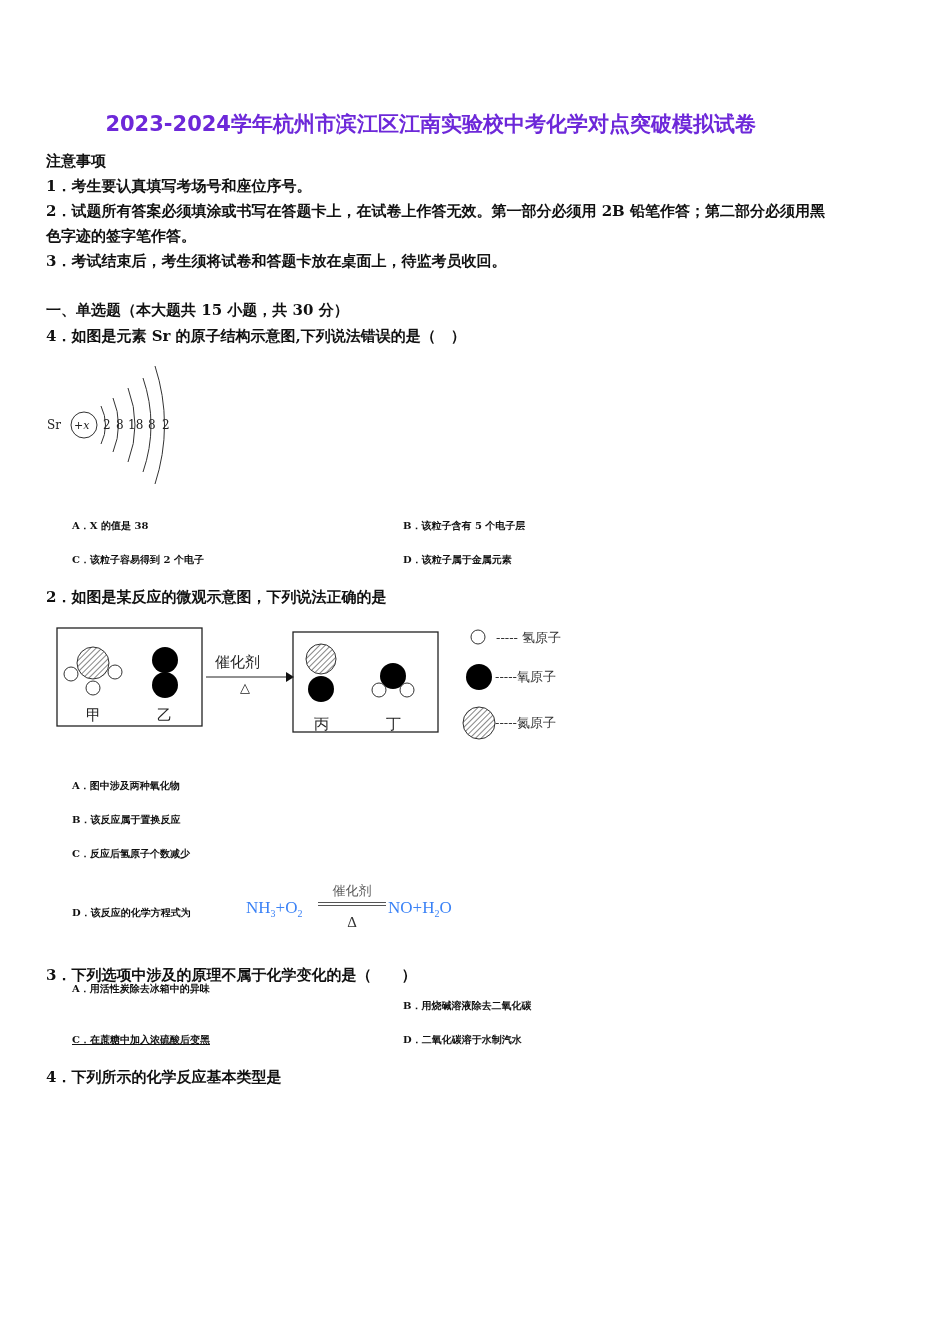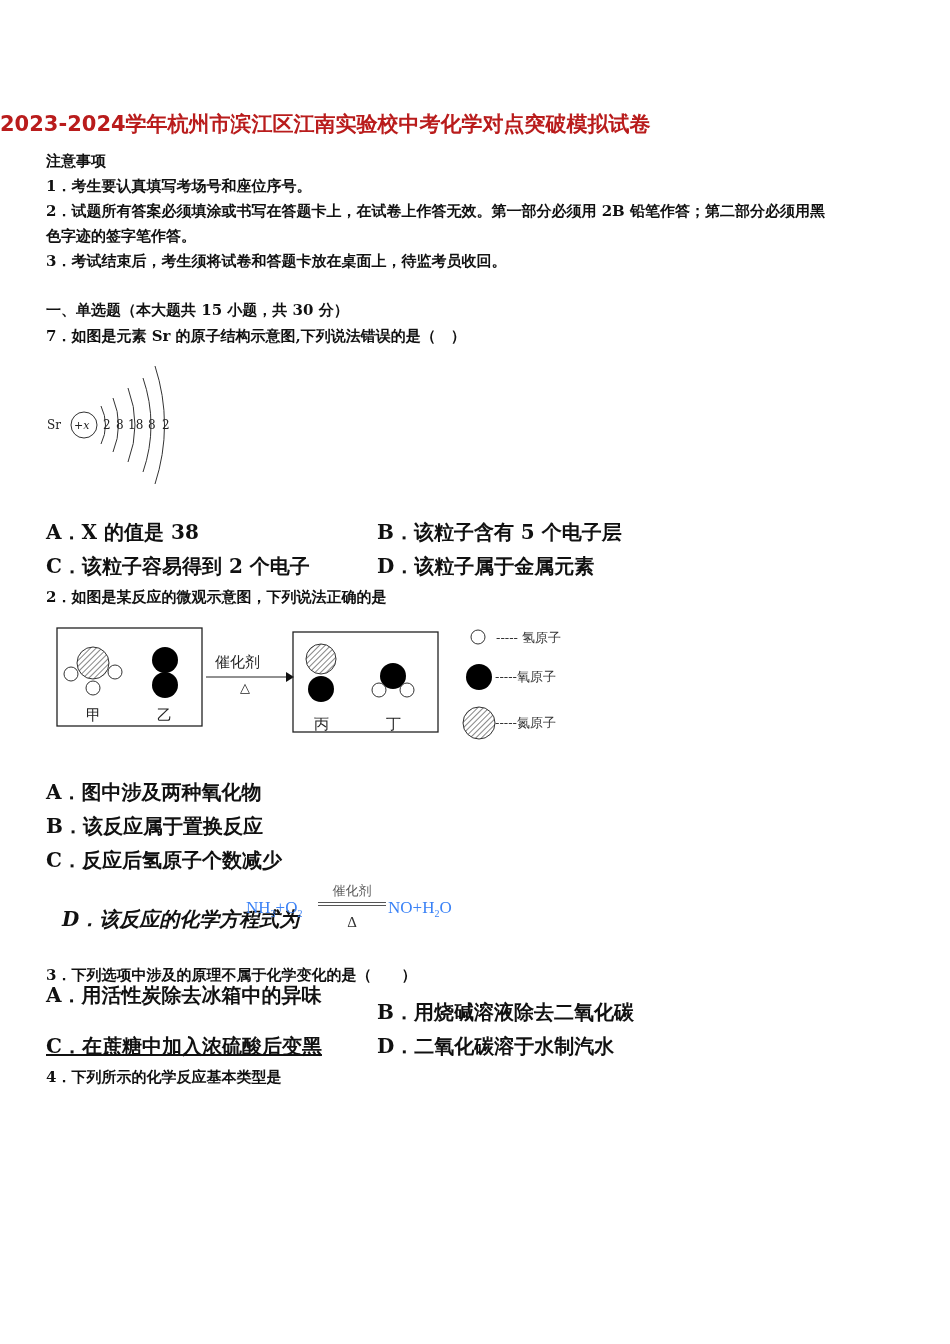--- a/index.html
+++ b/index.html
@@ -1,41 +1,41 @@
 <!DOCTYPE html>
 <html><head>
 <meta charset="utf-8">
 <style>
   html, body { margin: 0; padding: 0; background: #ffffff; }
   body { width: 950px; height: 1344px; position: relative; overflow: hidden;
          font-family: "DejaVu Serif", "Liberation Serif", serif; color: #111; }
   .abs { position: absolute; white-space: nowrap; }
-  .title { left: 0; width: 756px; top: 110px; text-align: left; font-family: "DejaVu Sans", "Liberation Sans", sans-serif;
-           font-weight: bold; font-size: 21px; letter-spacing: 0px; color: #b91c1c; }
+  .title { left: 0; width: 756px; top: 110px; text-align: right; font-family: "DejaVu Sans", "Liberation Sans", sans-serif;
+           font-weight: bold; font-size: 21px; letter-spacing: 0px; color: #6d28d9; }
   .txt { font-size: 15px; font-weight: bold; line-height: 20px; }
   .notice { font-size: 15px; font-weight: bold; }
-  .opt { font-size: 20px; font-weight: bold; }
+  .opt { font-size: 10px; font-weight: bold; margin-left: 26px; }
   svg text { font-family: "DejaVu Serif", "Liberation Serif", serif; }
   .formula { font-family: "Liberation Serif", "DejaVu Serif", serif; font-size: 17px; font-weight: normal; color: #3b82f6; }
   .formula sub { font-size: 10px; }
 </style>
 </head>
 <body>
 
 <div class="abs title">2023-2024学年杭州市滨江区江南实验校中考化学对点突破模拟试卷</div>
 
 <div class="abs notice" style="left:46px; top:152px;">注意事项</div>
 <div class="abs notice" style="left:46px; top:177px;">1．考生要认真填写考场号和座位序号。</div>
 <div class="abs notice" style="left:46px; top:202px;">2．试题所有答案必须填涂或书写在答题卡上，在试卷上作答无效。第一部分必须用 2B 铅笔作答；第二部分必须用黑</div>
 <div class="abs notice" style="left:46px; top:227px;text-align:center;">色字迹的签字笔作答。</div>
 <div class="abs notice" style="left:46px; top:252px;">3．考试结束后，考生须将试卷和答题卡放在桌面上，待监考员收回。</div>
 
 <div class="abs txt" style="left:46px; top:300px;">一、单选题（本大题共 15 小题，共 30 分）</div>
 
-<div class="abs txt" style="left:46px; top:326px;">7．如图是元素 Sr 的原子结构示意图,下列说法错误的是（　）</div>
+<div class="abs txt" style="left:46px; top:326px;">4．如图是元素 Sr 的原子结构示意图,下列说法错误的是（　）</div>
 
 <svg class="abs" style="left:44px; top:362px;" width="140" height="125">
   <text x="3" y="67" font-size="12" fill="#222">Sr</text>
   <circle cx="40" cy="63" r="13" fill="none" stroke="#333" stroke-width="1"></circle>
   <text x="30" y="67" font-size="11" font-style="italic" fill="#222">+x</text>
   <path d="M57,44 Q66,63 57,82" fill="none" stroke="#333" stroke-width="1"></path>
   <path d="M69,36 Q80,63 69,90" fill="none" stroke="#333" stroke-width="1"></path>
   <path d="M84,26 Q98,63 84,100" fill="none" stroke="#333" stroke-width="1"></path>
   <path d="M99,16 Q115,63 99,110" fill="none" stroke="#333" stroke-width="1"></path>
   <path d="M111,4 Q130,63 111,122" fill="none" stroke="#333" stroke-width="1"></path>
@@ -89,21 +89,21 @@
   <text x="446" y="22" font-size="13" fill="#333">----- 氢原子</text>
   <circle cx="429" cy="57" r="13" fill="#000"></circle>
   <text x="445" y="61" font-size="13" fill="#333">-----氧原子</text>
   <circle cx="429" cy="103" r="16" fill="url(#hatch)" stroke="#333" stroke-width="1"></circle>
   <text x="445" y="107" font-size="13" fill="#333">-----氮原子</text>
 </svg>
 
 <div class="abs opt" style="left:46px; top:779px;">A．图中涉及两种氧化物</div>
 <div class="abs opt" style="left:46px; top:813px;">B．该反应属于置换反应</div>
 <div class="abs opt" style="left:46px; top:847px;">C．反应后氢原子个数减少</div>
-<div class="abs opt" style="left:62px; top:906px;font-style:italic;">D．该反应的化学方程式为</div>
+<div class="abs opt" style="left:46px; top:906px;">D．该反应的化学方程式为</div>
 
 <div class="abs formula" style="left:246px; top:898px;">NH<sub>3</sub>+O<sub>2</sub></div>
 <div class="abs" style="left:318px; top:882px; width:68px; text-align:center; font-size:13px; color:#555; font-family:'DejaVu Serif',serif;">催化剂</div>
 <div class="abs" style="left:318px; top:902px; width:68px; height:2px; border-top:1px solid #555; border-bottom:1px solid #555;"></div>
 <div class="abs" style="left:318px; top:914px; width:68px; text-align:center; font-size:15px; color:#333; font-family:'Liberation Serif',serif;">Δ</div>
 <div class="abs formula" style="left:388px; top:898px;">NO+H<sub>2</sub>O</div>
 
 <div class="abs txt" style="left:46px; top:965px;">3．下列选项中涉及的原理不属于化学变化的是（　　）</div>
 <div class="abs opt" style="left:46px; top:982px;">A．用活性炭除去冰箱中的异味</div>
 <div class="abs opt" style="left:377px; top:999px;">B．用烧碱溶液除去二氧化碳</div>

